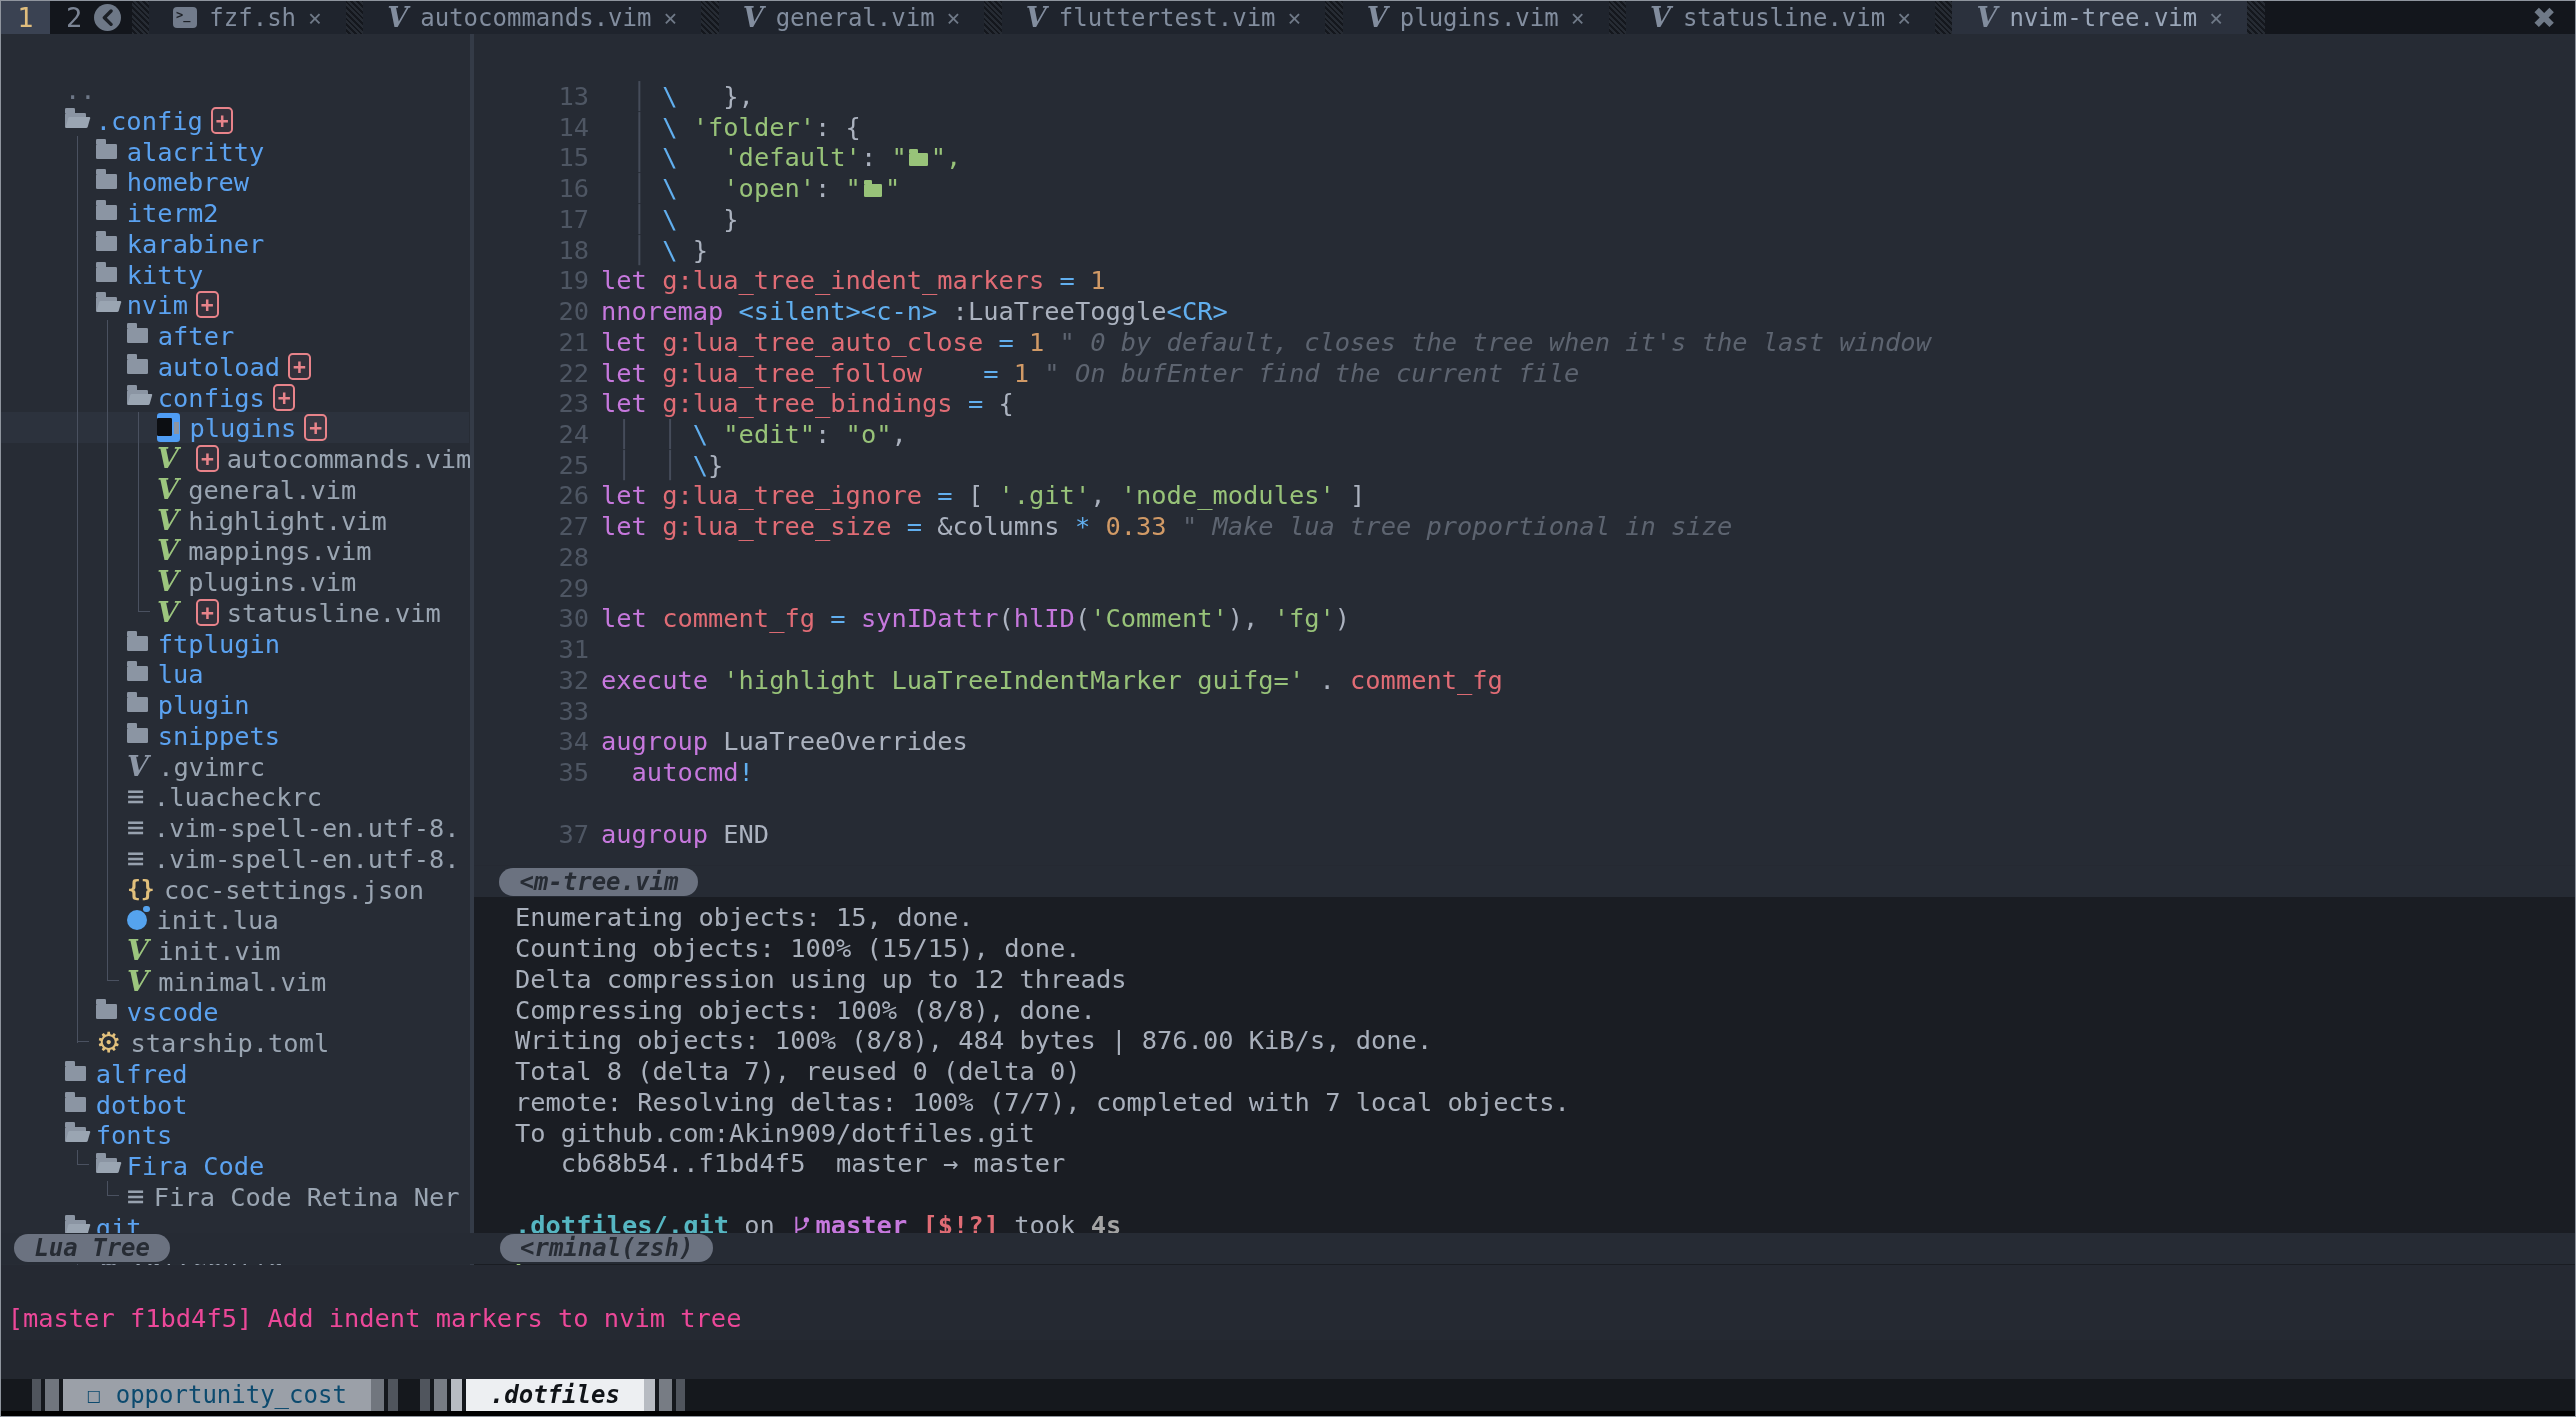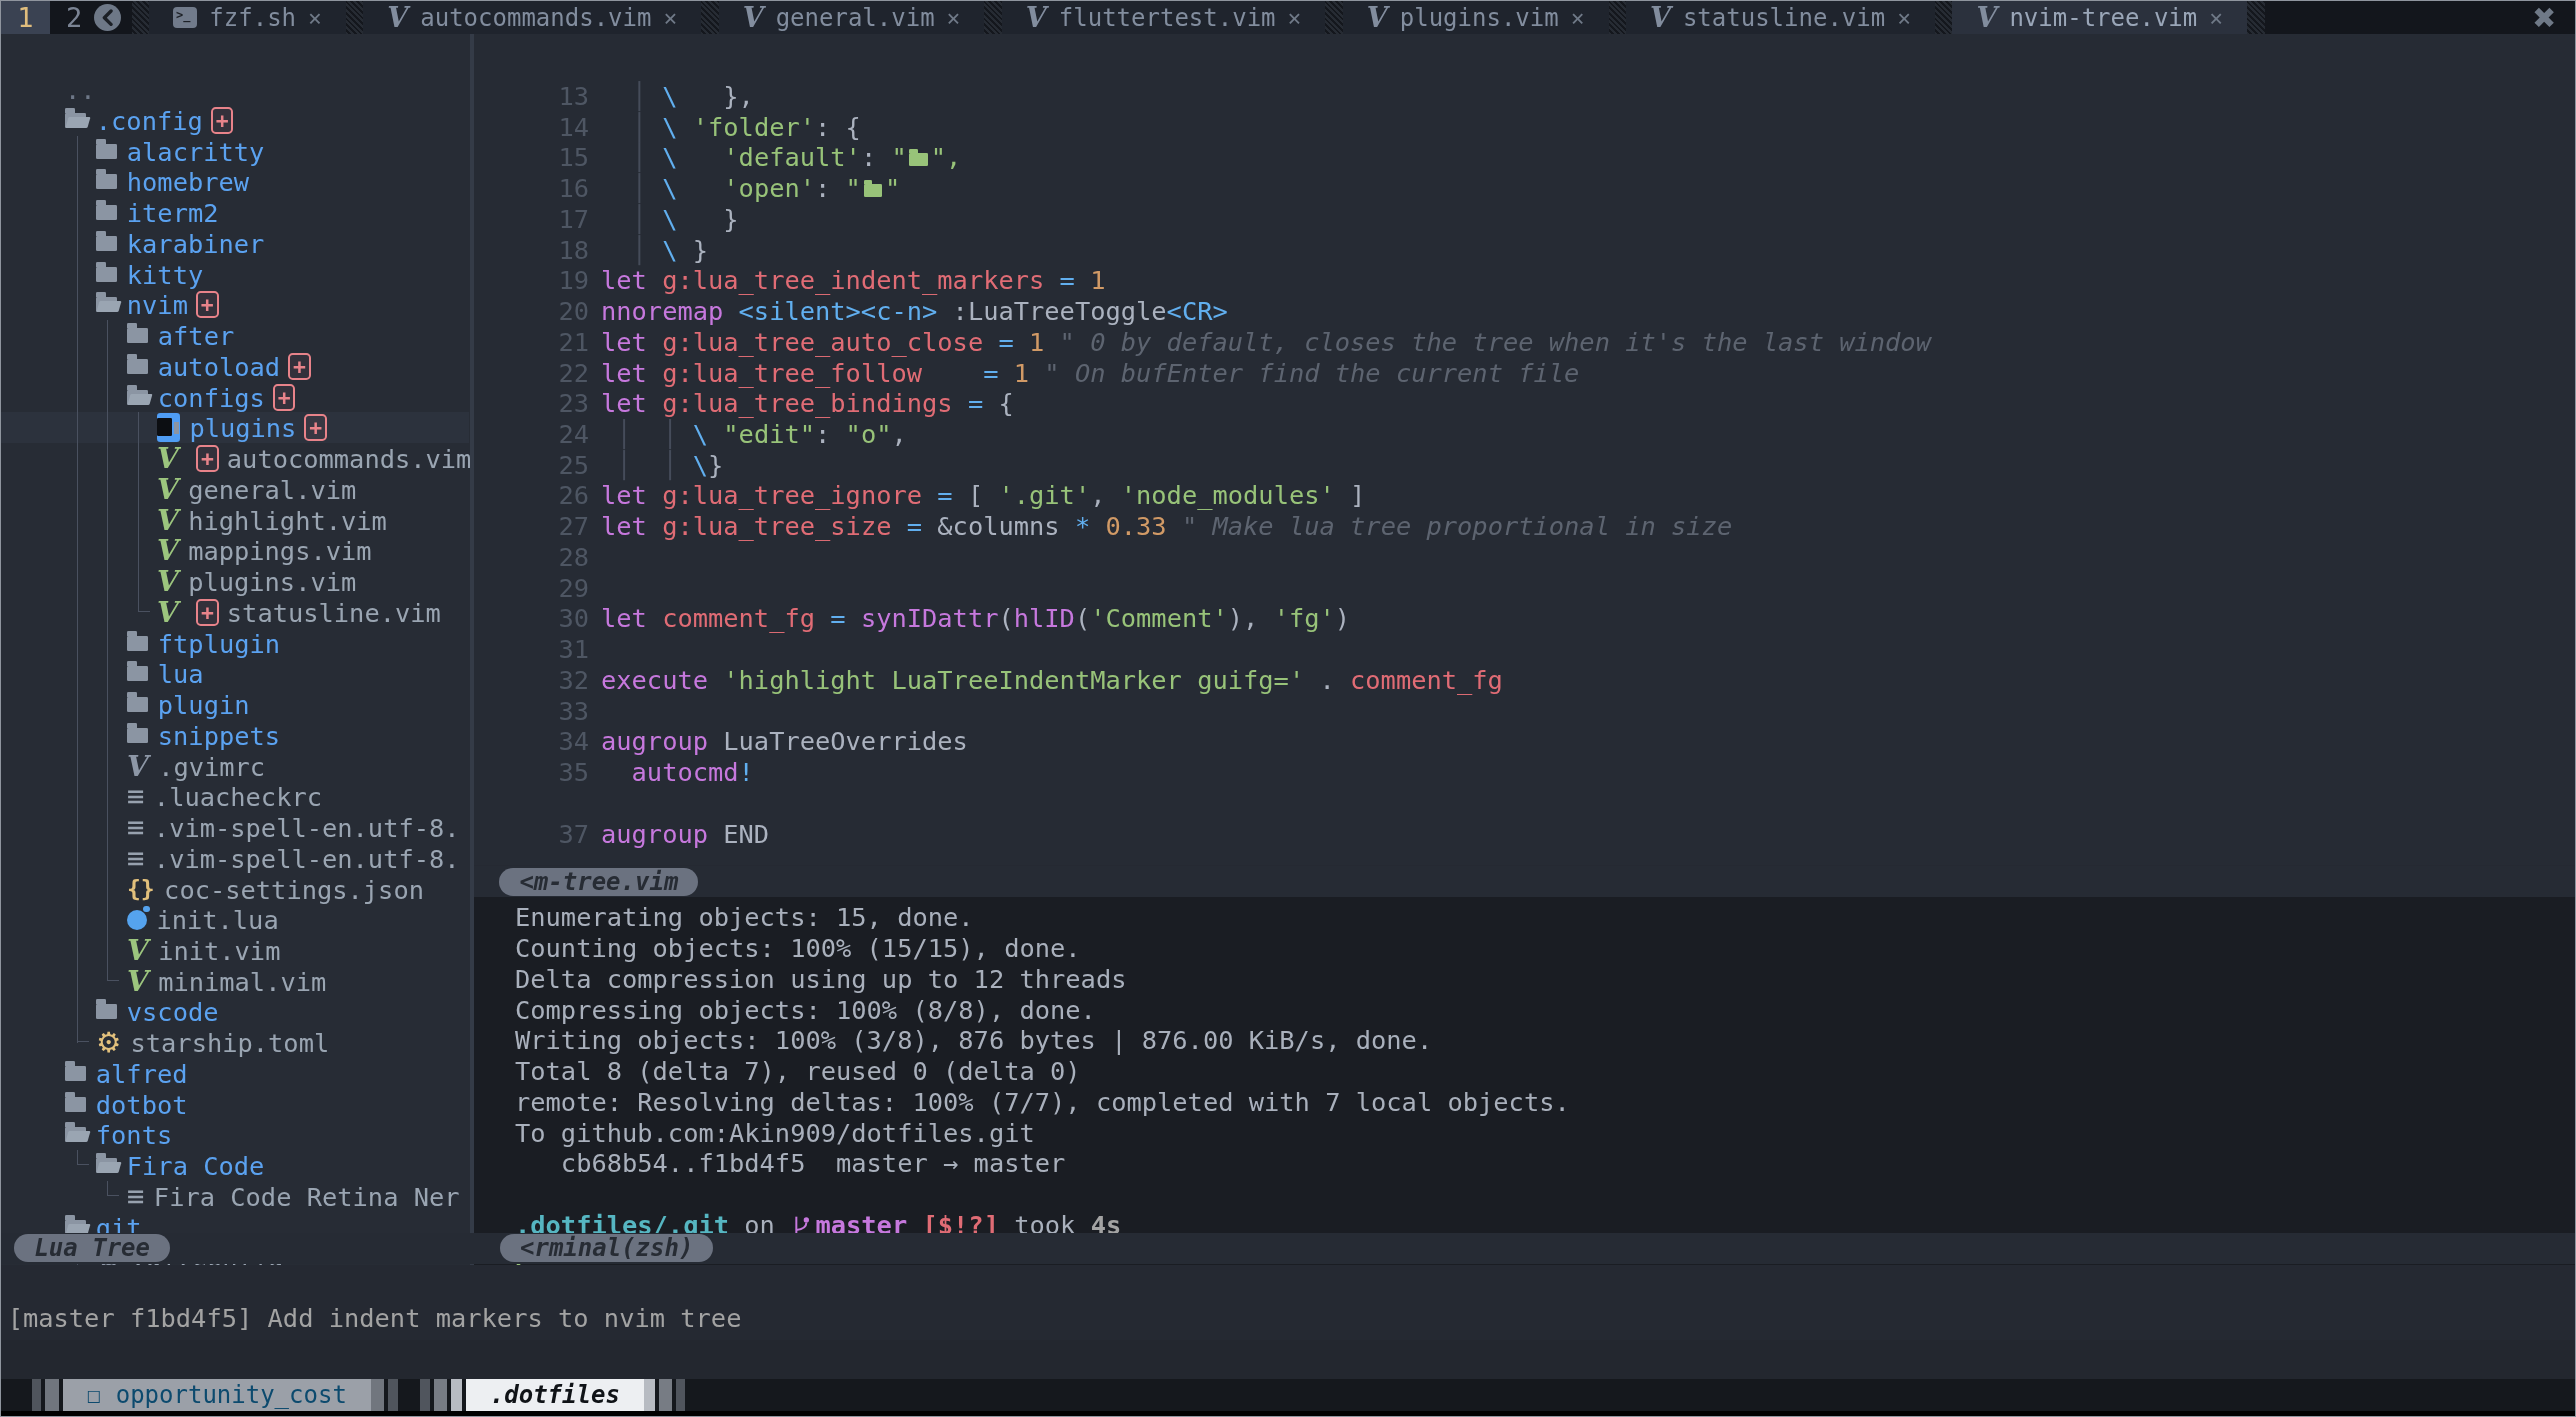--- a/index.html
+++ b/index.html
@@ -18,21 +18,21 @@
   .termicon::after{content:">_";position:absolute;left:2.7px;top:1.3px;font-size:12px;font-weight:bold;color:#1d2127;}
   .vimtabicon{font-family:"DejaVu Serif",serif;font-style:italic;font-weight:900;font-size:27px;color:#828d9e;}
   .allclose{margin-left:auto;align-self:center;color:#6f7987;font-size:29px;font-weight:bold;padding-right:18.7px;font-family:"DejaVu Sans",sans-serif;}
   
   .sidebar{position:absolute;left:0;top:33px;width:469px;height:1231px;background:#272c35;overflow:hidden;}
   .vsep{position:absolute;left:469px;top:33px;width:4px;height:1231px;background:#343b47;}
   .editor{position:absolute;left:473px;top:33px;width:2103px;height:831px;background:#262b34;overflow:hidden;}
   .mstatusrow{position:absolute;left:473px;top:865px;width:2103px;height:31px;background:#262b34;}
   .terminal{position:absolute;left:473px;top:896px;width:2103px;height:368px;background:#1a1d23;overflow:hidden;}
   .statusrow{position:absolute;left:0;top:1232px;width:100%;height:31px;background:#262b34;}
-  .msgrow{position:absolute;left:0;top:1295px;width:100%;height:44px;background:#252932;color:#a3a3a3;display:flex;align-items:center;padding-left:6.7px;box-sizing:border-box;}
+  .msgrow{position:absolute;left:0;top:1295px;width:100%;height:44px;background:#252932;color:#ec4899;display:flex;align-items:center;padding-left:6.7px;box-sizing:border-box;}
   .gaprow{position:absolute;left:0;top:1339px;width:100%;height:39px;background:#23272f;}
   .tmuxbar{position:absolute;left:0;top:1378px;width:100%;height:32px;background:#15181d;display:flex;align-items:stretch;padding-left:31px;box-sizing:border-box;gap:18.7px;}
   .bottomstrip{position:absolute;left:0;top:1410px;width:100%;height:6.7px;background:#000;}
   
   .trow{position:absolute;left:0;right:1.3px;height:31px;display:flex;align-items:center;}
   .trow.selected{background:#2c323d;}
   .tlabel-dir{color:#5ba2f0;}
   .tlabel-file{color:#9aa5b2;}
   .tlabel-up{color:#6e7888;}
   .tguide{position:absolute;width:1.3px;background:#4a5160;}
@@ -418,21 +418,21 @@
 
   <div class="mstatusrow">
     <div class="pill" style="left:25.4px;top:2px;">&lt;m-tree.vim</div>
   </div>
 
   <div class="terminal" id="term">
       <div class="tline" style="top: 5.3px; line-height: 31px;">Enumerating objects: 15, done.</div>
       <div class="tline" style="top: 36px; line-height: 31px;">Counting objects: 100% (15/15), done.</div>
       <div class="tline" style="top: 67px; line-height: 31px;">Delta compression using up to 12 threads</div>
       <div class="tline" style="top: 98px; line-height: 31px;">Compressing objects: 100% (8/8), done.</div>
-      <div class="tline" style="top: 128px; line-height: 31px;">Writing objects: 100% (3/8), 876 bytes | 876.00 KiB/s, done.</div>
+      <div class="tline" style="top: 128px; line-height: 31px;">Writing objects: 100% (8/8), 484 bytes | 876.00 KiB/s, done.</div>
       <div class="tline" style="top: 159px; line-height: 31px;">Total 8 (delta 7), reused 0 (delta 0)</div>
       <div class="tline" style="top: 190px; line-height: 31px;">remote: Resolving deltas: 100% (7/7), completed with 7 local objects.</div>
       <div class="tline" style="top: 221px; line-height: 31px;">To github.com:Akin909/dotfiles.git</div>
       <div class="tline" style="top: 251px; line-height: 31px;">   cb68b54..f1bd4f5  master → master</div>
       <div class="tline" style="top: 282px; line-height: 31px;"></div>
       <div class="tline" style="top: 313px; line-height: 31px;"><span class="pc-cyan">.dotfiles/.git</span><span class="pc-p"> on </span><span class="i-branch"><svg width="20" height="24" viewBox="0 0 30 36">
             <line x1="8" y1="4" x2="8" y2="32" stroke="#c678dd" stroke-width="3"></line>
             <circle cx="23" cy="9" r="4" fill="#c678dd"></circle>
             <path d="M23 13 q0 9 -15 11" stroke="#c678dd" stroke-width="3" fill="none"></path>
           </svg></span><span class="pc-mag">master </span><span class="pc-red">[$!?]</span><span class="pc-p"> took </span><span class="pc-yel">4s</span></div>

